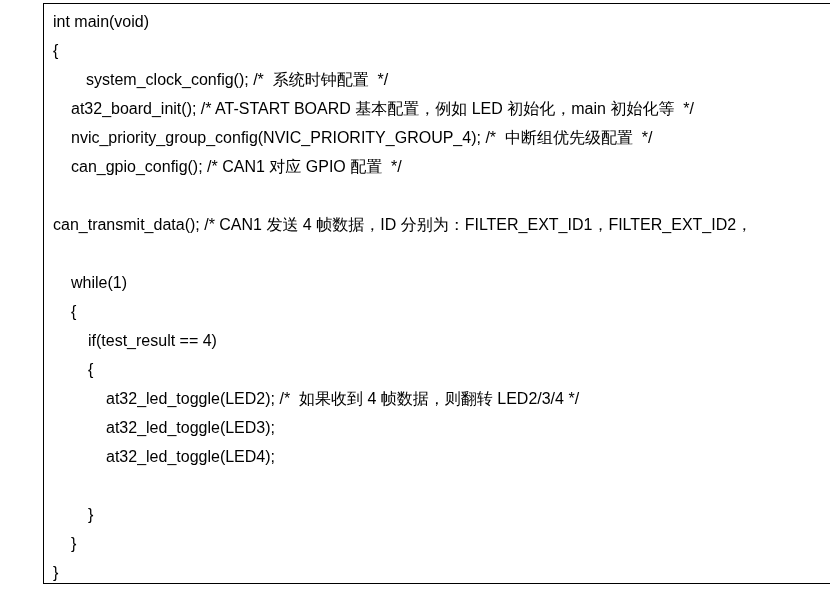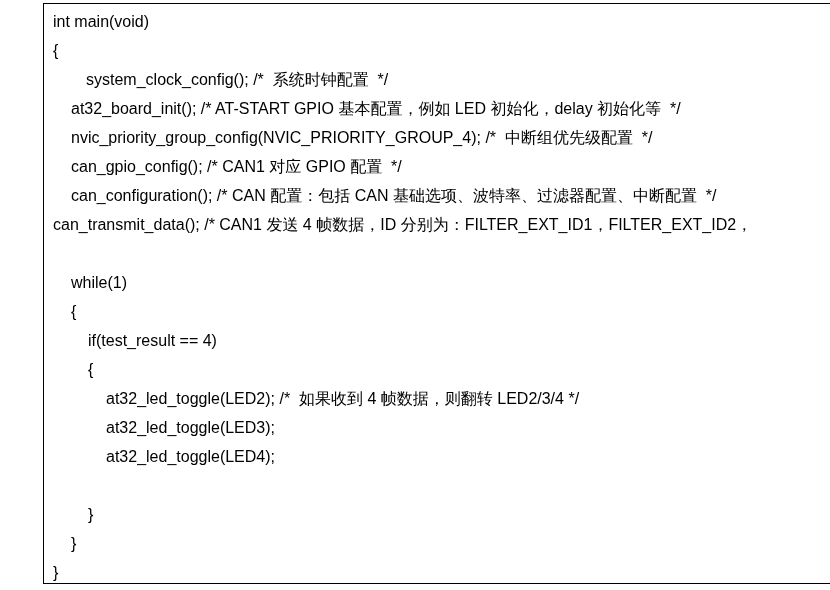--- a/index.html
+++ b/index.html
@@ -24,24 +24,23 @@
     white-space: pre;
   }
 </style>
 </head>
 <body>
 
 <div class="code-box">
   <div class="code-line" style="top:3px;left:9px">int main(void)</div>
   <div class="code-line" style="top:32px;left:9px">{</div>
   <div class="code-line" style="top:61px;left:42px">system_clock_config(); /*  系统时钟配置  */</div>
-  <div class="code-line" style="top:90px;left:27px">at32_board_init(); /* AT-START GPIO 基本配置，例如 LED 初始化，delay 初始化等  */</div>
+  <div class="code-line" style="top:90px;left:27px">at32_board_init(); /* AT-START BOARD 基本配置，例如 LED 初始化，main 初始化等  */</div>
   <div class="code-line" style="top:119px;left:27px">nvic_priority_group_config(NVIC_PRIORITY_GROUP_4); /*  中断组优先级配置  */</div>
   <div class="code-line" style="top:148px;left:27px">can_gpio_config(); /* CAN1 对应 GPIO 配置  */</div>
-  <div class="code-line" style="top:177px;left:27px">can_configuration(); /* CAN 配置：包括 CAN 基础选项、波特率、过滤器配置、中断配置  */</div>
   <div class="code-line" style="top:206px;left:9px">can_transmit_data(); /* CAN1 发送 4 帧数据，ID 分别为：FILTER_EXT_ID1，FILTER_EXT_ID2，</div>
   <div class="code-line" style="top:264px;left:27px">while(1)</div>
   <div class="code-line" style="top:293px;left:27px">{</div>
   <div class="code-line" style="top:322px;left:44px">if(test_result == 4)</div>
   <div class="code-line" style="top:351px;left:44px">{</div>
   <div class="code-line" style="top:380px;left:62px">at32_led_toggle(LED2); /*  如果收到 4 帧数据，则翻转 LED2/3/4 */</div>
   <div class="code-line" style="top:409px;left:62px">at32_led_toggle(LED3);</div>
   <div class="code-line" style="top:438px;left:62px">at32_led_toggle(LED4);</div>
   <div class="code-line" style="top:496px;left:44px">}</div>
   <div class="code-line" style="top:525px;left:27px">}</div>

